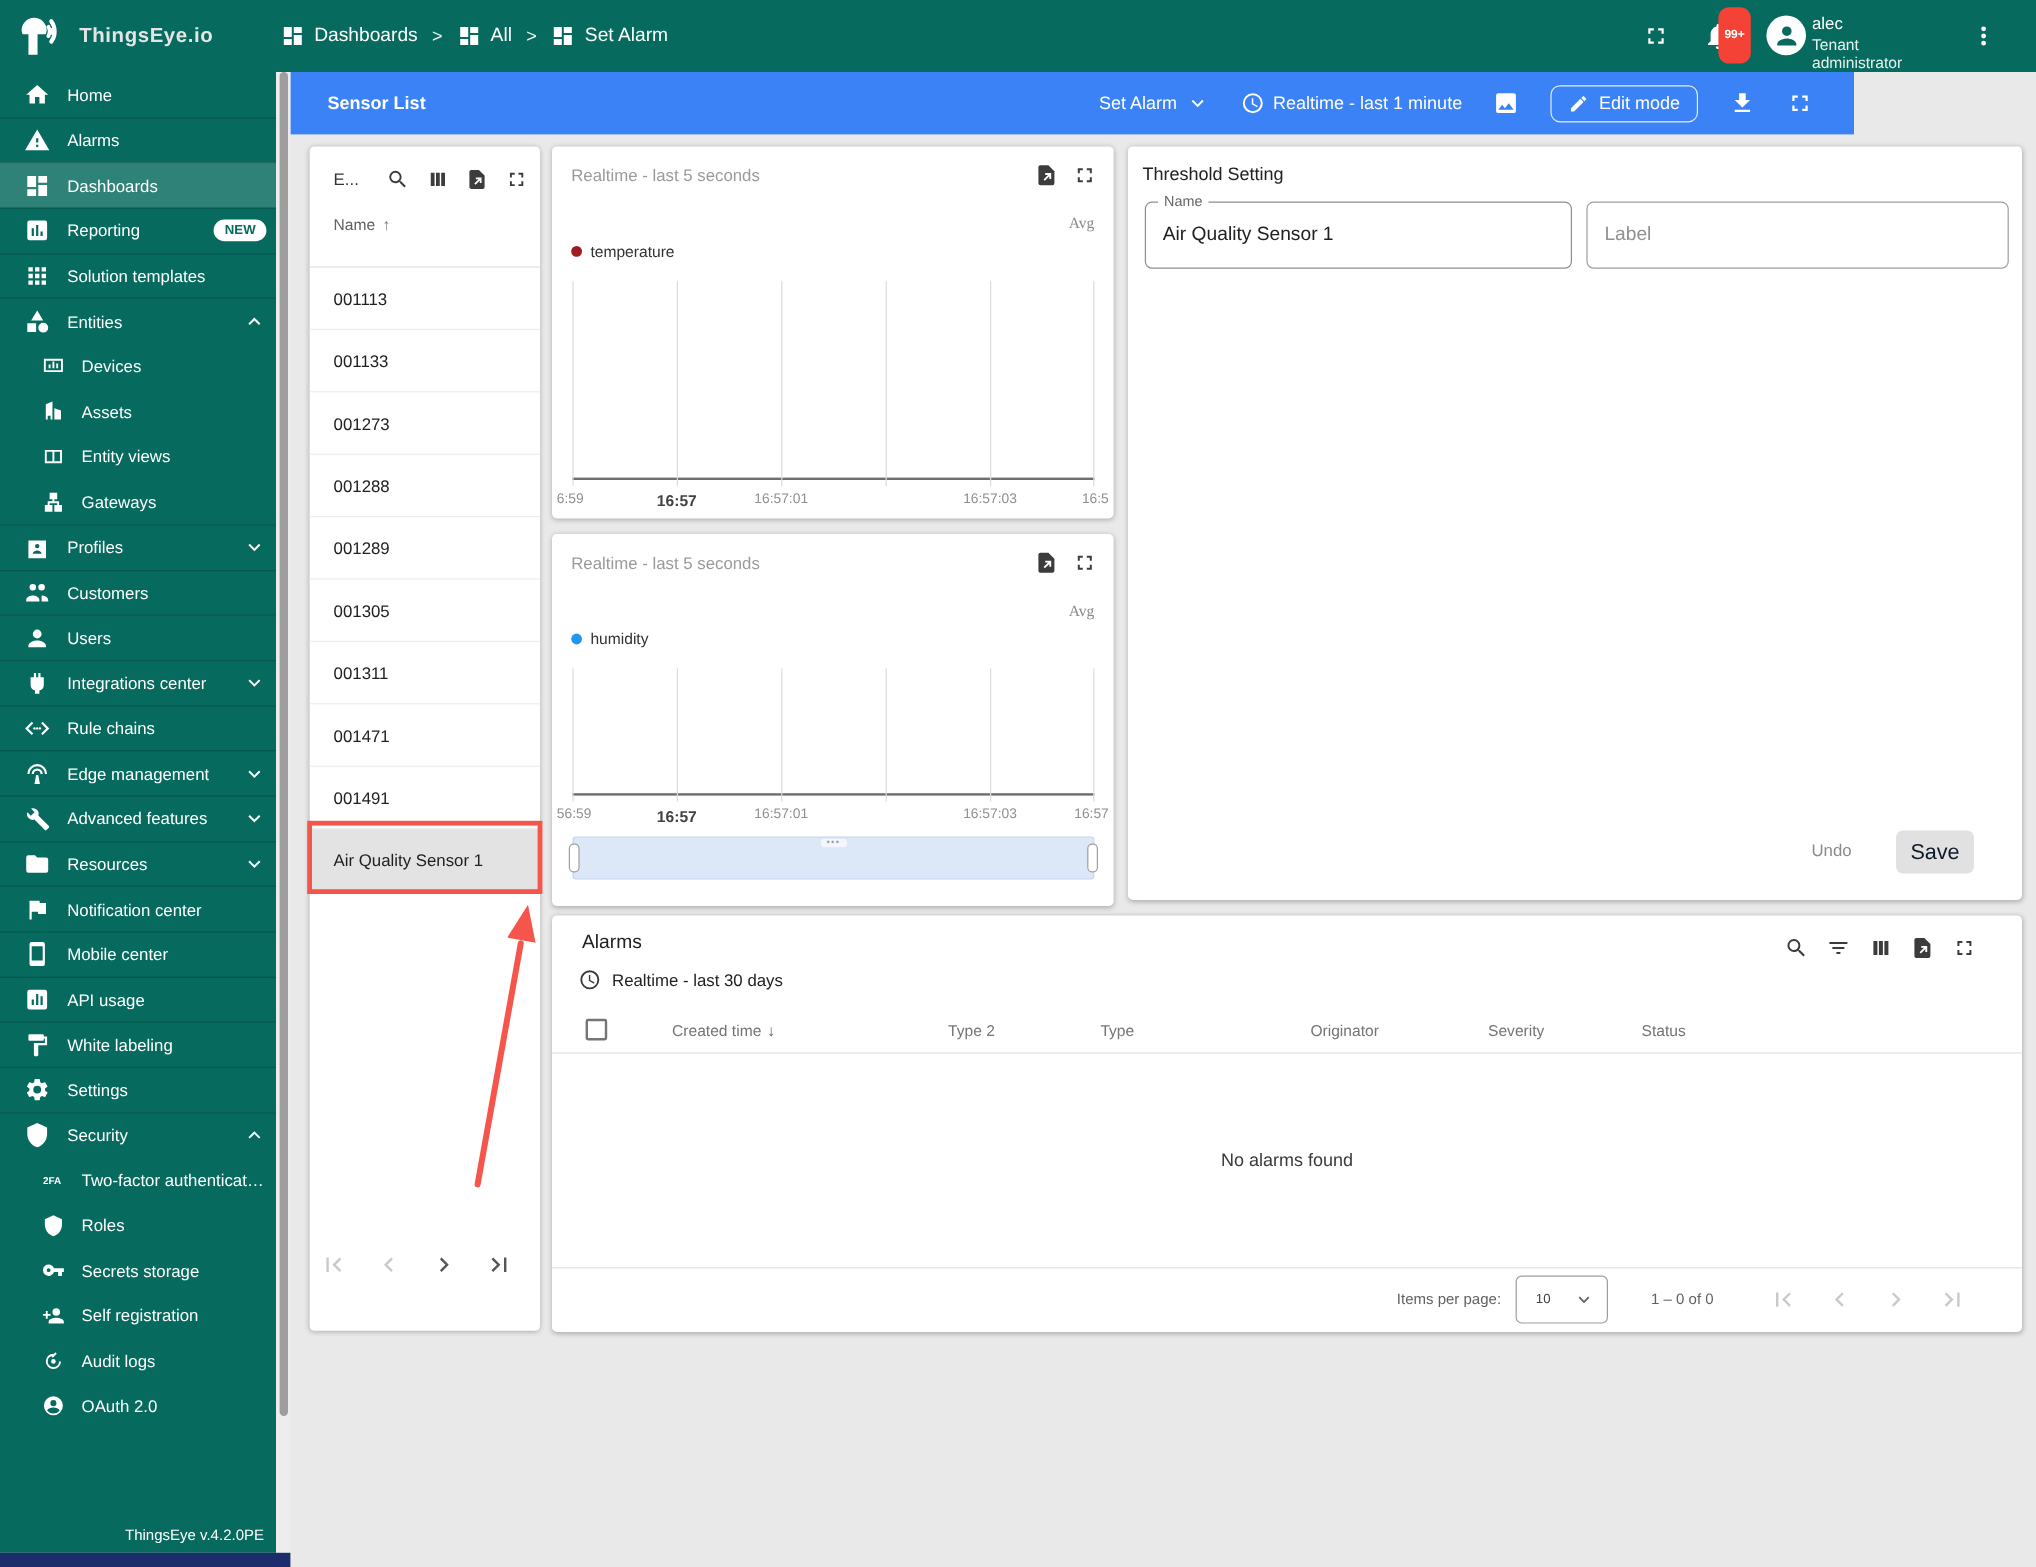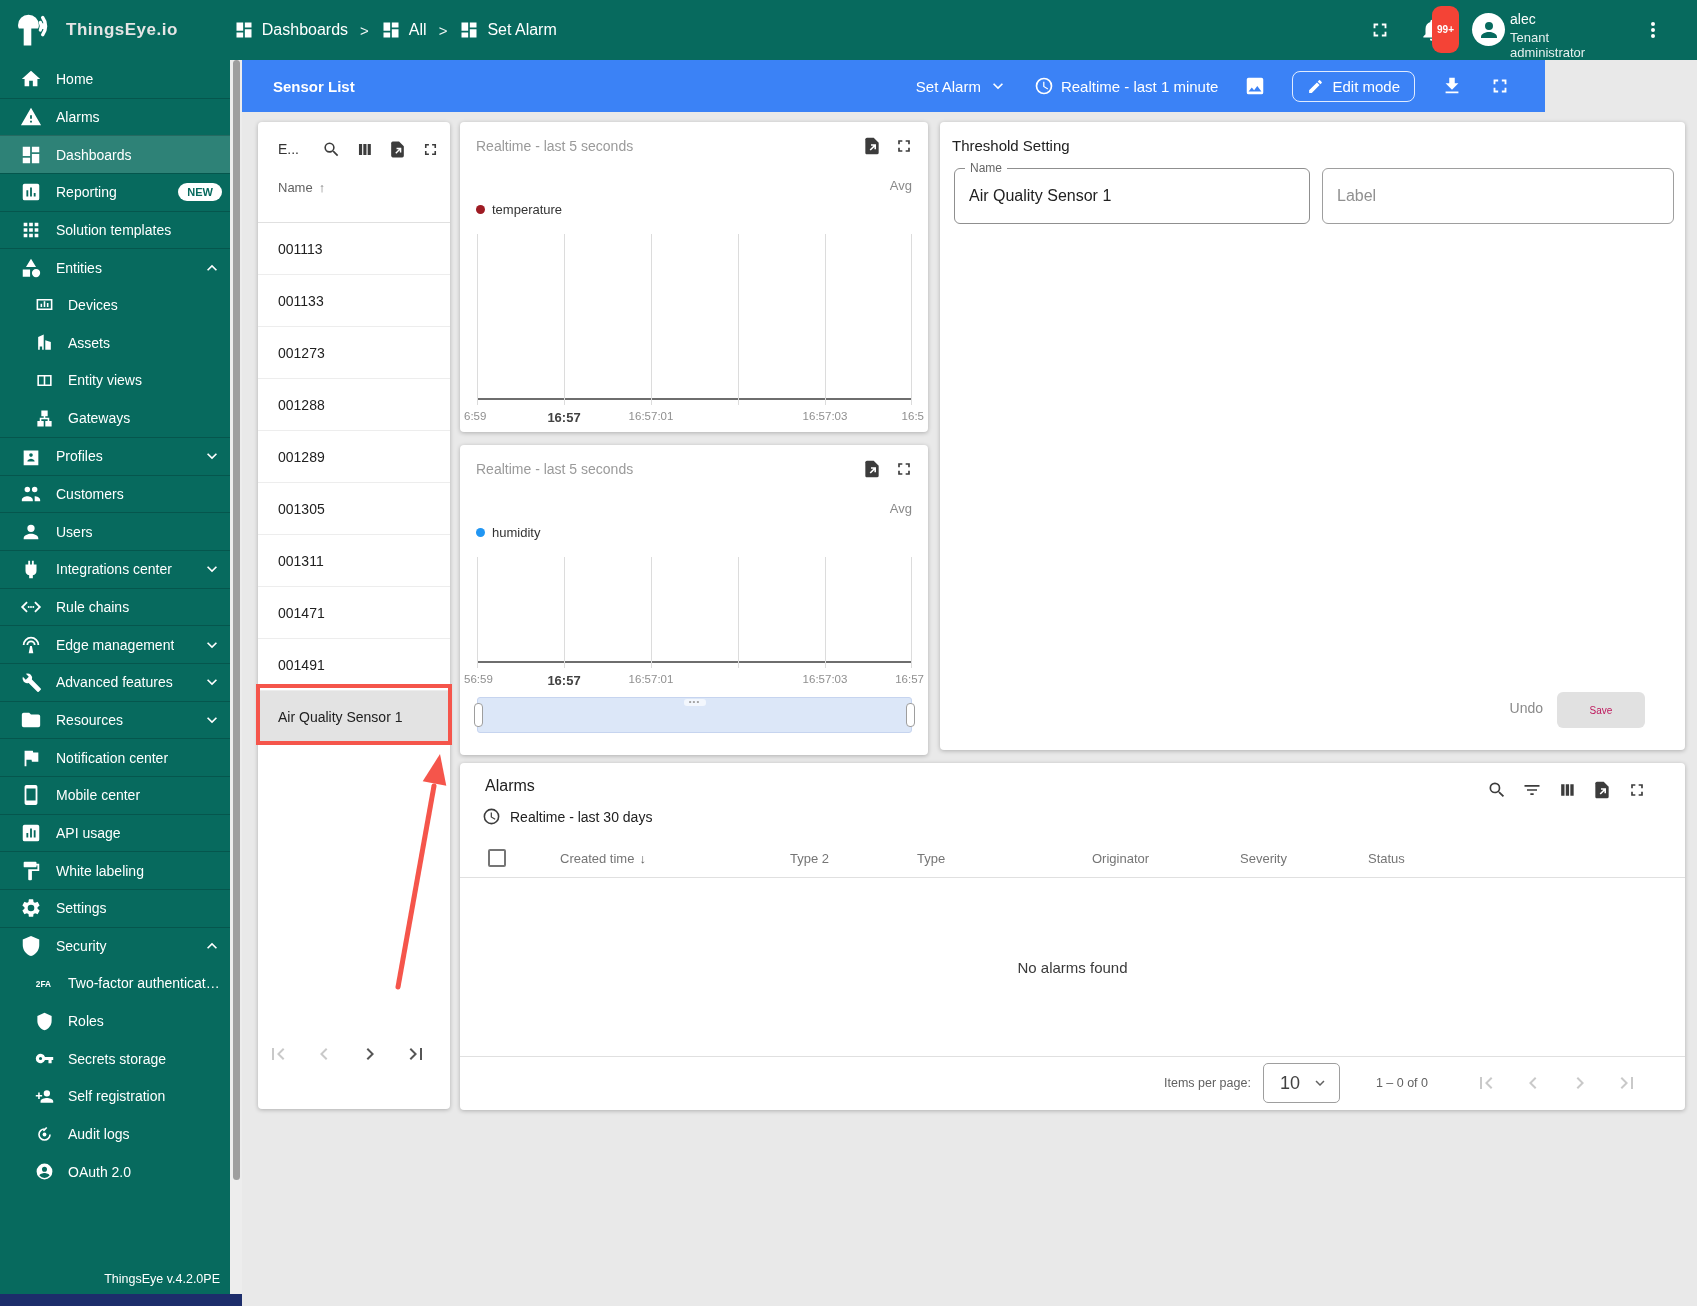--- a/index.html
+++ b/index.html
@@ -71,21 +71,21 @@
   .pg-dis { color:#c9c9c9; }
   .pg-en { color:#565656; }
 
   
   .chart-card { width:468px; height:310px; }
   #chart1 { left:460px; top:122px; }
   #chart2 { left:460px; top:445px; }
   .cw-tw { position:absolute; left:16px; top:16px; font-size:14px; color:#9a9a9a; }
   .cw-icons { position:absolute; right:14px; top:14px; display:flex; gap:12px; }
   .cw-icons .ic { width:20px; height:20px; color:#3c3c3c; cursor:pointer; }
-  .cw-agg { position:absolute; right:16px; top:56px; font-size:13px; color:#8a8a8a; }
+  .cw-agg { position:absolute; right:16px; top:56px; font-size:13px; color:#8a8a8a;font-family:Liberation Serif, serif; }
   .cw-legend { position:absolute; left:16px; top:80px; display:flex; align-items:center; gap:7px; cursor:pointer; }
   .dot { width:9px; height:9px; border-radius:50%; }
   .cw-legend span.lt { font-size:13px; color:#333; font-weight:500; }
   .plot { position:absolute; left:17px; right:16px; border-bottom:2px solid #6e6e6e; }
   #chart1 .plot { top:112px; height:166px; }
   #chart2 .plot { top:112px; height:106px; }
   .gl { position:absolute; top:0; bottom:-7px; width:1px; background:#dcdcdc; }
   .gl0{left:0;} .gl1{left:20%;} .gl2{left:40%;} .gl3{left:60%;} .gl4{left:80%;} .gl5{right:0;}
   .xlabels { position:absolute; left:0; right:0; height:16px; font-size:11.5px; color:#8f8f8f; }
   #chart1 .xlabels { top:288px; } #chart2 .xlabels { top:228px; }
@@ -101,39 +101,39 @@
   
   #threshold-card { left:940px; top:122px; width:745px; height:628px; }
   .th-title { position:absolute; left:12px; top:15px; font-size:15px; color:#212121; }
   .fld { position:absolute; top:46px; height:56px; border:1px solid #8f8f8f; border-radius:6px; }
   .fld-name { left:14px; width:356px; }
   .fld-label { left:382px; width:352px; border-color:#9e9e9e; }
   .fld-float { position:absolute; left:10px; top:-8px; background:#fff; padding:0 5px; font-size:12px; color:#666; }
   .fld input { position:absolute; left:14px; top:0; width:320px; height:100%; border:none; outline:none; font-size:16px; color:#212121; font-family:inherit; background:transparent; }
   .fld input::placeholder { color:#909090; }
   .th-undo { position:absolute; right:142px; bottom:34px; font-size:14px; font-weight:500; color:#8a8a8a; cursor:pointer; }
-  .th-save { position:absolute; right:40px; bottom:22px; width:88px; height:36px; background:#e1e1e1; border-radius:6px; color:#be185d; font-size:10px; font-weight:500; display:flex; align-items:center; justify-content:center; cursor:pointer; }
+  .th-save { position:absolute; right:40px; bottom:22px; width:65px; height:36px; background:#e1e1e1; border-radius:6px; color:#0f172a; font-size:18px; font-weight:500; display:flex; align-items:center; justify-content:center; cursor:pointer; }
 
   
   #alarms-card { left:460px; top:763px; width:1225px; height:347px; }
   .al-title { position:absolute; left:25px; top:14px; font-size:16px; font-weight:500; color:#212121; }
   .al-tw { position:absolute; left:22px; top:44px; display:flex; align-items:center; gap:9px; cursor:pointer; }
   .al-tw .ic { width:19px; height:19px; color:#3c3c3c; }
   .al-tw span { font-size:14px; color:#212121; }
   .al-icons { position:absolute; right:38px; top:17px; display:flex; gap:15px; }
   .al-icons .ic { width:20px; height:20px; color:#3c3c3c; cursor:pointer; }
   .al-check { position:absolute; left:28px; top:86px; width:18px; height:18px; border:2px solid #757575; border-radius:2px; cursor:pointer; }
   .al-col { position:absolute; top:88px; font-size:13px; color:#757575; font-weight:500; }
   .ac0{left:100px;} .ac1{left:330px;} .ac2{left:457px;} .ac3{left:632px;} .ac4{left:780px;} .ac5{left:908px;}
   .al-sort { color:#616161; font-size:13px; margin-left:5px; }
   .al-hdiv { position:absolute; left:0; right:0; top:114px; border-top:1px solid #e0e0e0; }
   .al-empty { position:absolute; left:0; right:0; top:196px; text-align:center; font-size:15px; color:#3a3a3a; }
   .al-fdiv { position:absolute; left:0; right:0; top:293px; border-top:1px solid #e0e0e0; }
   .al-footer { position:absolute; left:0; right:46px; top:293px; height:54px; display:flex; align-items:center; justify-content:flex-end; color:#616161; font-size:12.5px; }
-  .ipp-select { margin-left:12px; width:77px; height:40px; border:1px solid #9e9e9e; border-radius:5px; display:flex; align-items:center; padding:0 10px 0 16px; color:#424242; font-size:18px; cursor:pointer; }
+  .ipp-select { margin-left:12px; width:77px; height:40px; border:1px solid #9e9e9e; border-radius:5px; display:flex; align-items:center; padding:0 10px 0 16px; color:#424242; font-size:11px; cursor:pointer; }
   .ipp-select .ic { width:18px; height:18px; margin-left:auto; color:#616161; }
   .al-range { margin-left:36px; }
   .al-pager { margin-left:46px; display:flex; gap:23px; }
   .al-pager .ic { width:24px; height:24px; color:#c9c9c9; cursor:pointer; }
 
   
   .anno-box { position:absolute; left:256px; top:684px; width:196px; height:61px; border:4px solid #f5554b; z-index:30; pointer-events:none; }
   .anno-arrow { position:absolute; left:350px; top:742px; width:120px; height:260px; z-index:30; pointer-events:none; }
 
   .ic svg, .nic svg, .nch svg, .cic svg, .tic svg, .tic2 svg { width:100%; height:100%; fill:currentColor; display:block; }

